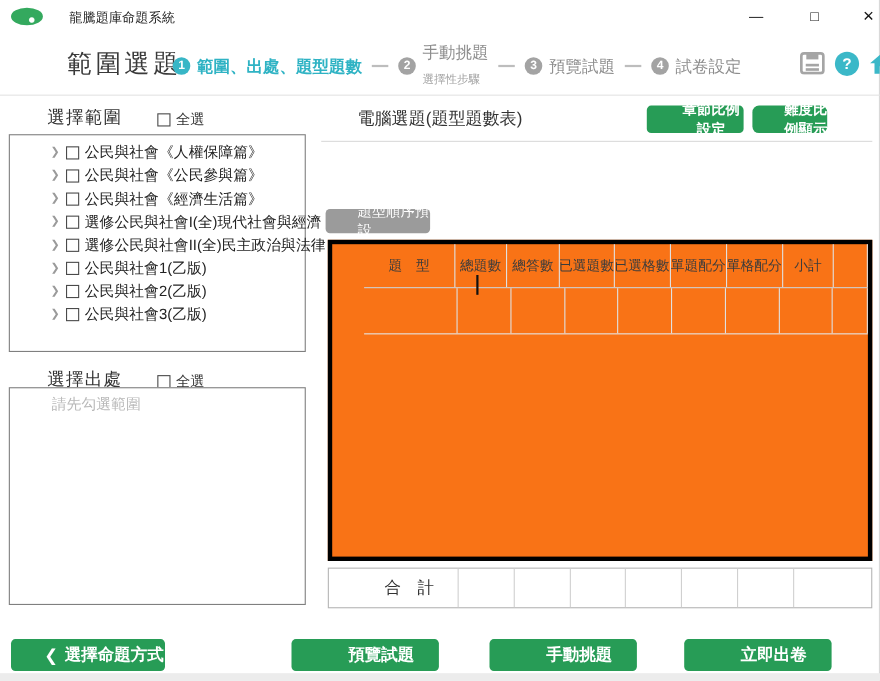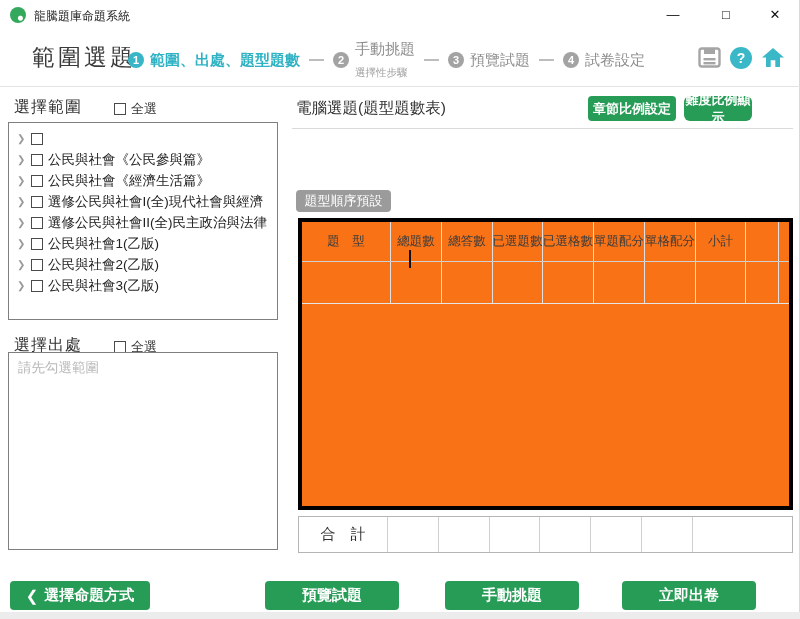--- a/index.html
+++ b/index.html
@@ -1,18 +1,18 @@
 <!DOCTYPE html>
 <html><head>
 <meta charset="utf-8">
 <style>
   * { margin:0; padding:0; box-sizing:border-box; }
   html,body { width:800px; height:619px; background:#fff; overflow:hidden;
     font-family:"Liberation Sans","DejaVu Sans",sans-serif; color:#333; }
-  .abs { position:absolute; }
+  .abs { position:absolute;padding-left:29px; }
   #page { position:relative; width:800px; height:619px; background:#fff;
     border-right:1px solid #d9d9d9; }
 
   
   #titlebar { left:0; top:0; width:800px; height:30px; }
   #app-icon { left:10px; top:7px; width:16px; height:16px; border-radius:50%;
     background:radial-gradient(circle at 65% 70%, #fff 0 2px, #34a95e 3px 100%); }
   #app-title { left:34px; top:8px; font-size:12px; color:#222; }
   .winctl { top:0; width:46px; height:30px; text-align:center; line-height:30px;
     font-size:13px; color:#111; cursor:default; }
@@ -151,20 +151,21 @@
   <div class="abs panel-title" style="left:14px;top:97px;">選擇範圍</div>
   <div class="abs selectall" style="left:114px;top:100px;">
     <span class="checkbox"></span>
     <span class="lbl">全選</span>
   </div>
 
   <div id="range-box" class="abs listbox">
     <div class="tree-row">
       <span class="chev">❯</span>
       <span class="checkbox"></span>
+      <span class="tree-label">公民與社會《人權保障篇》</span>
     </div>
     <div class="tree-row">
       <span class="chev">❯</span>
       <span class="checkbox"></span>
       <span class="tree-label">公民與社會《公民參與篇》</span>
     </div>
     <div class="tree-row">
       <span class="chev">❯</span>
       <span class="checkbox"></span>
       <span class="tree-label">公民與社會《經濟生活篇》</span>

